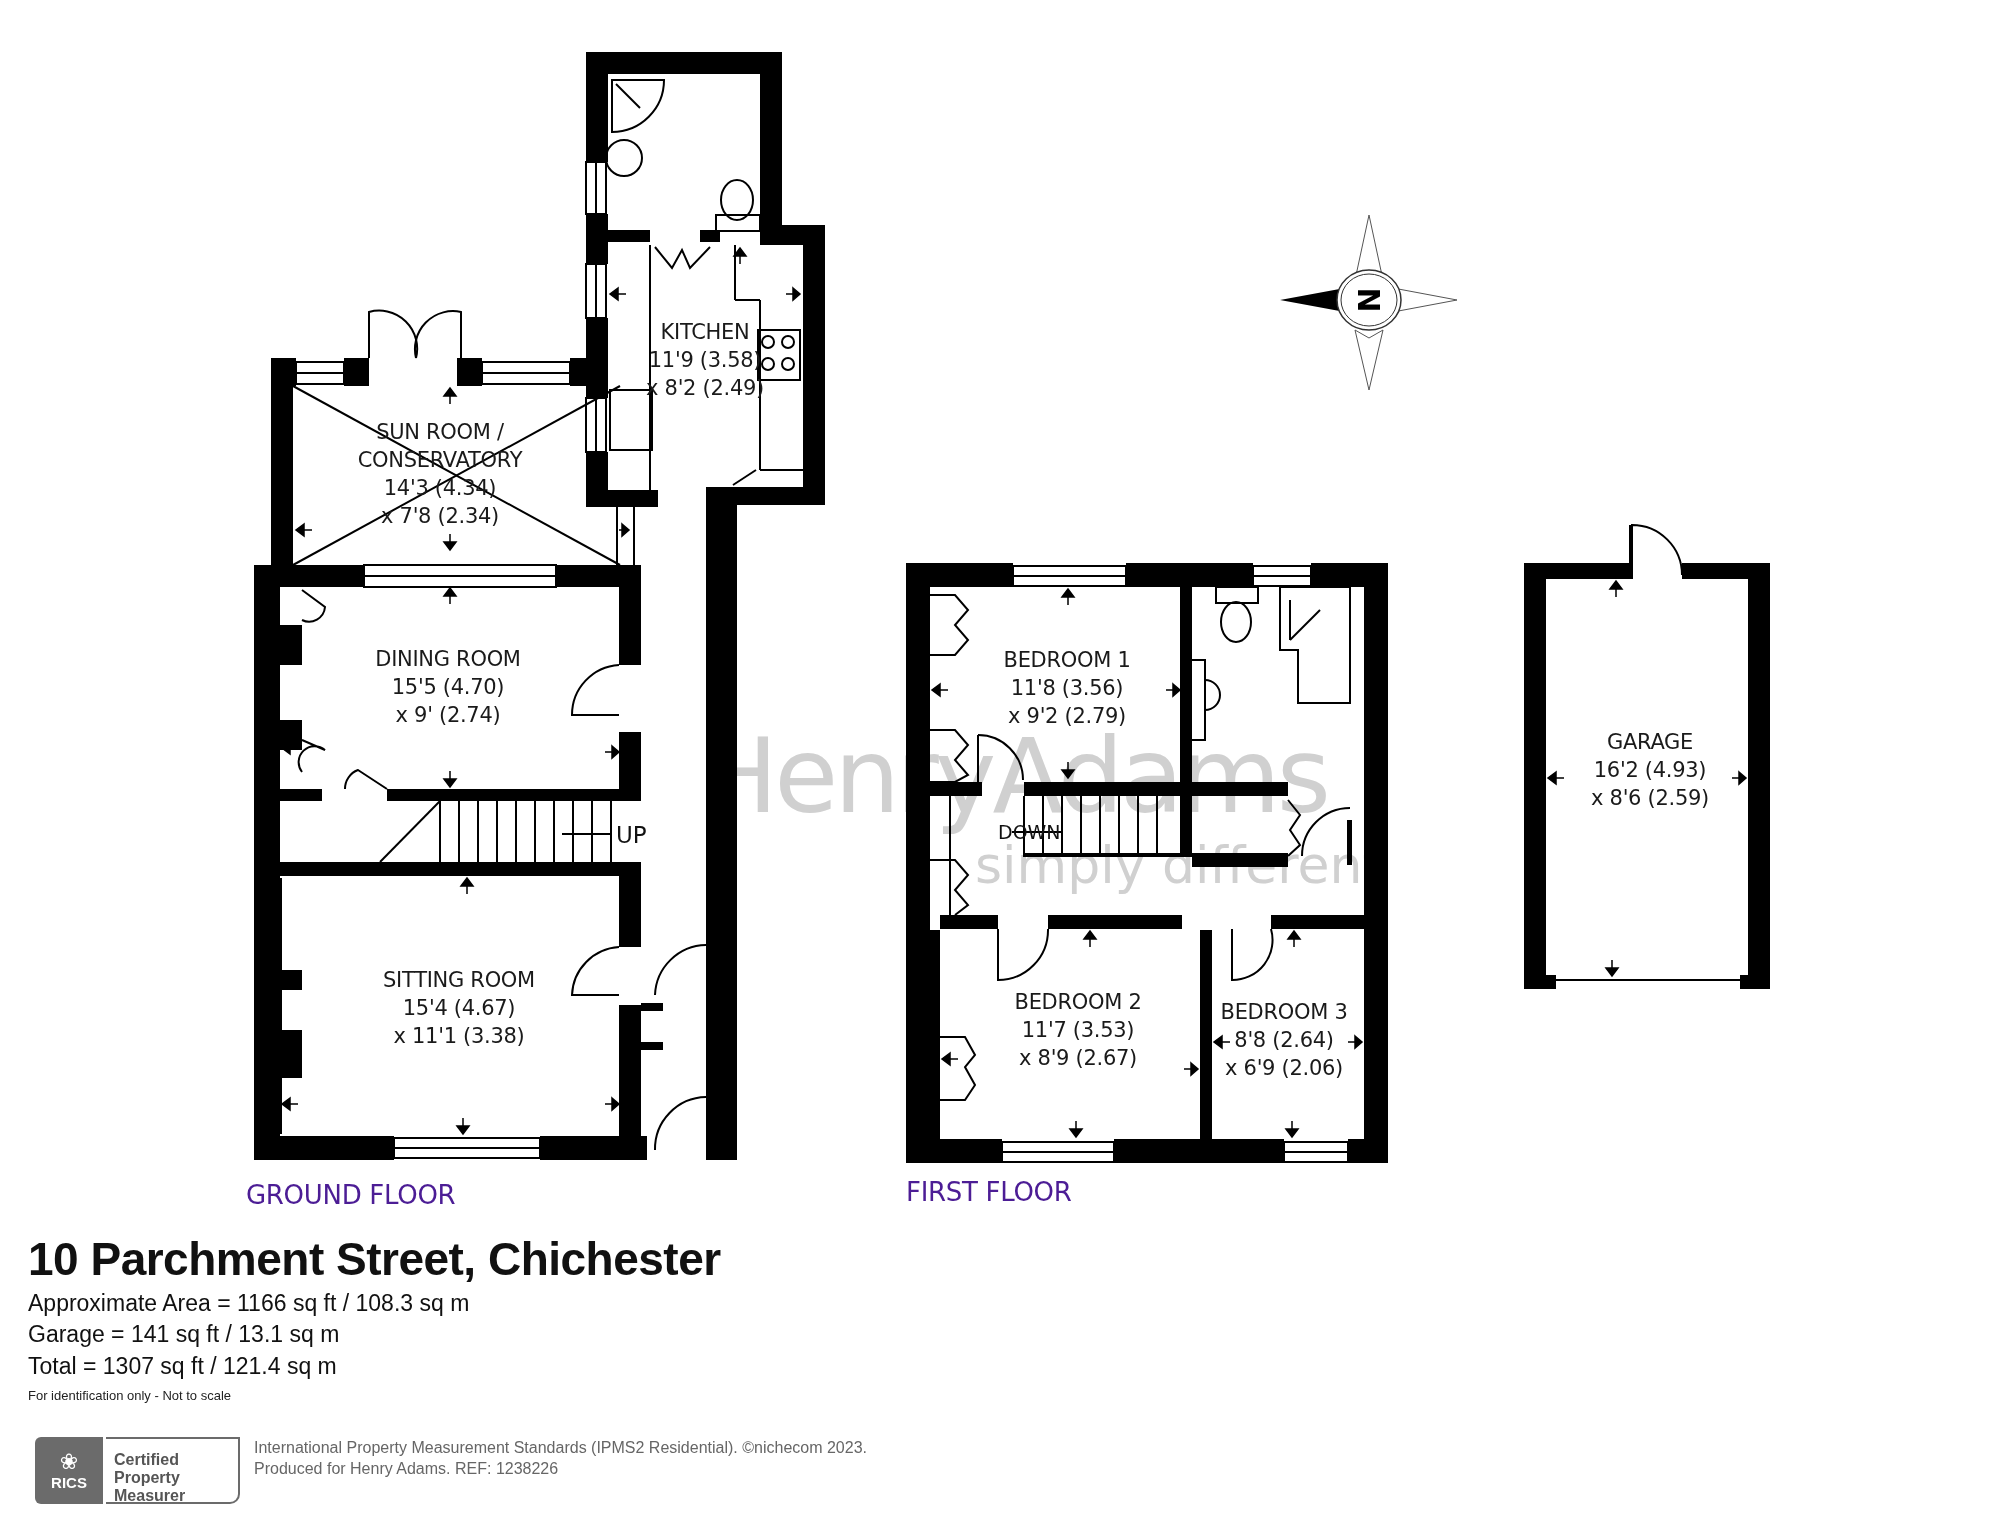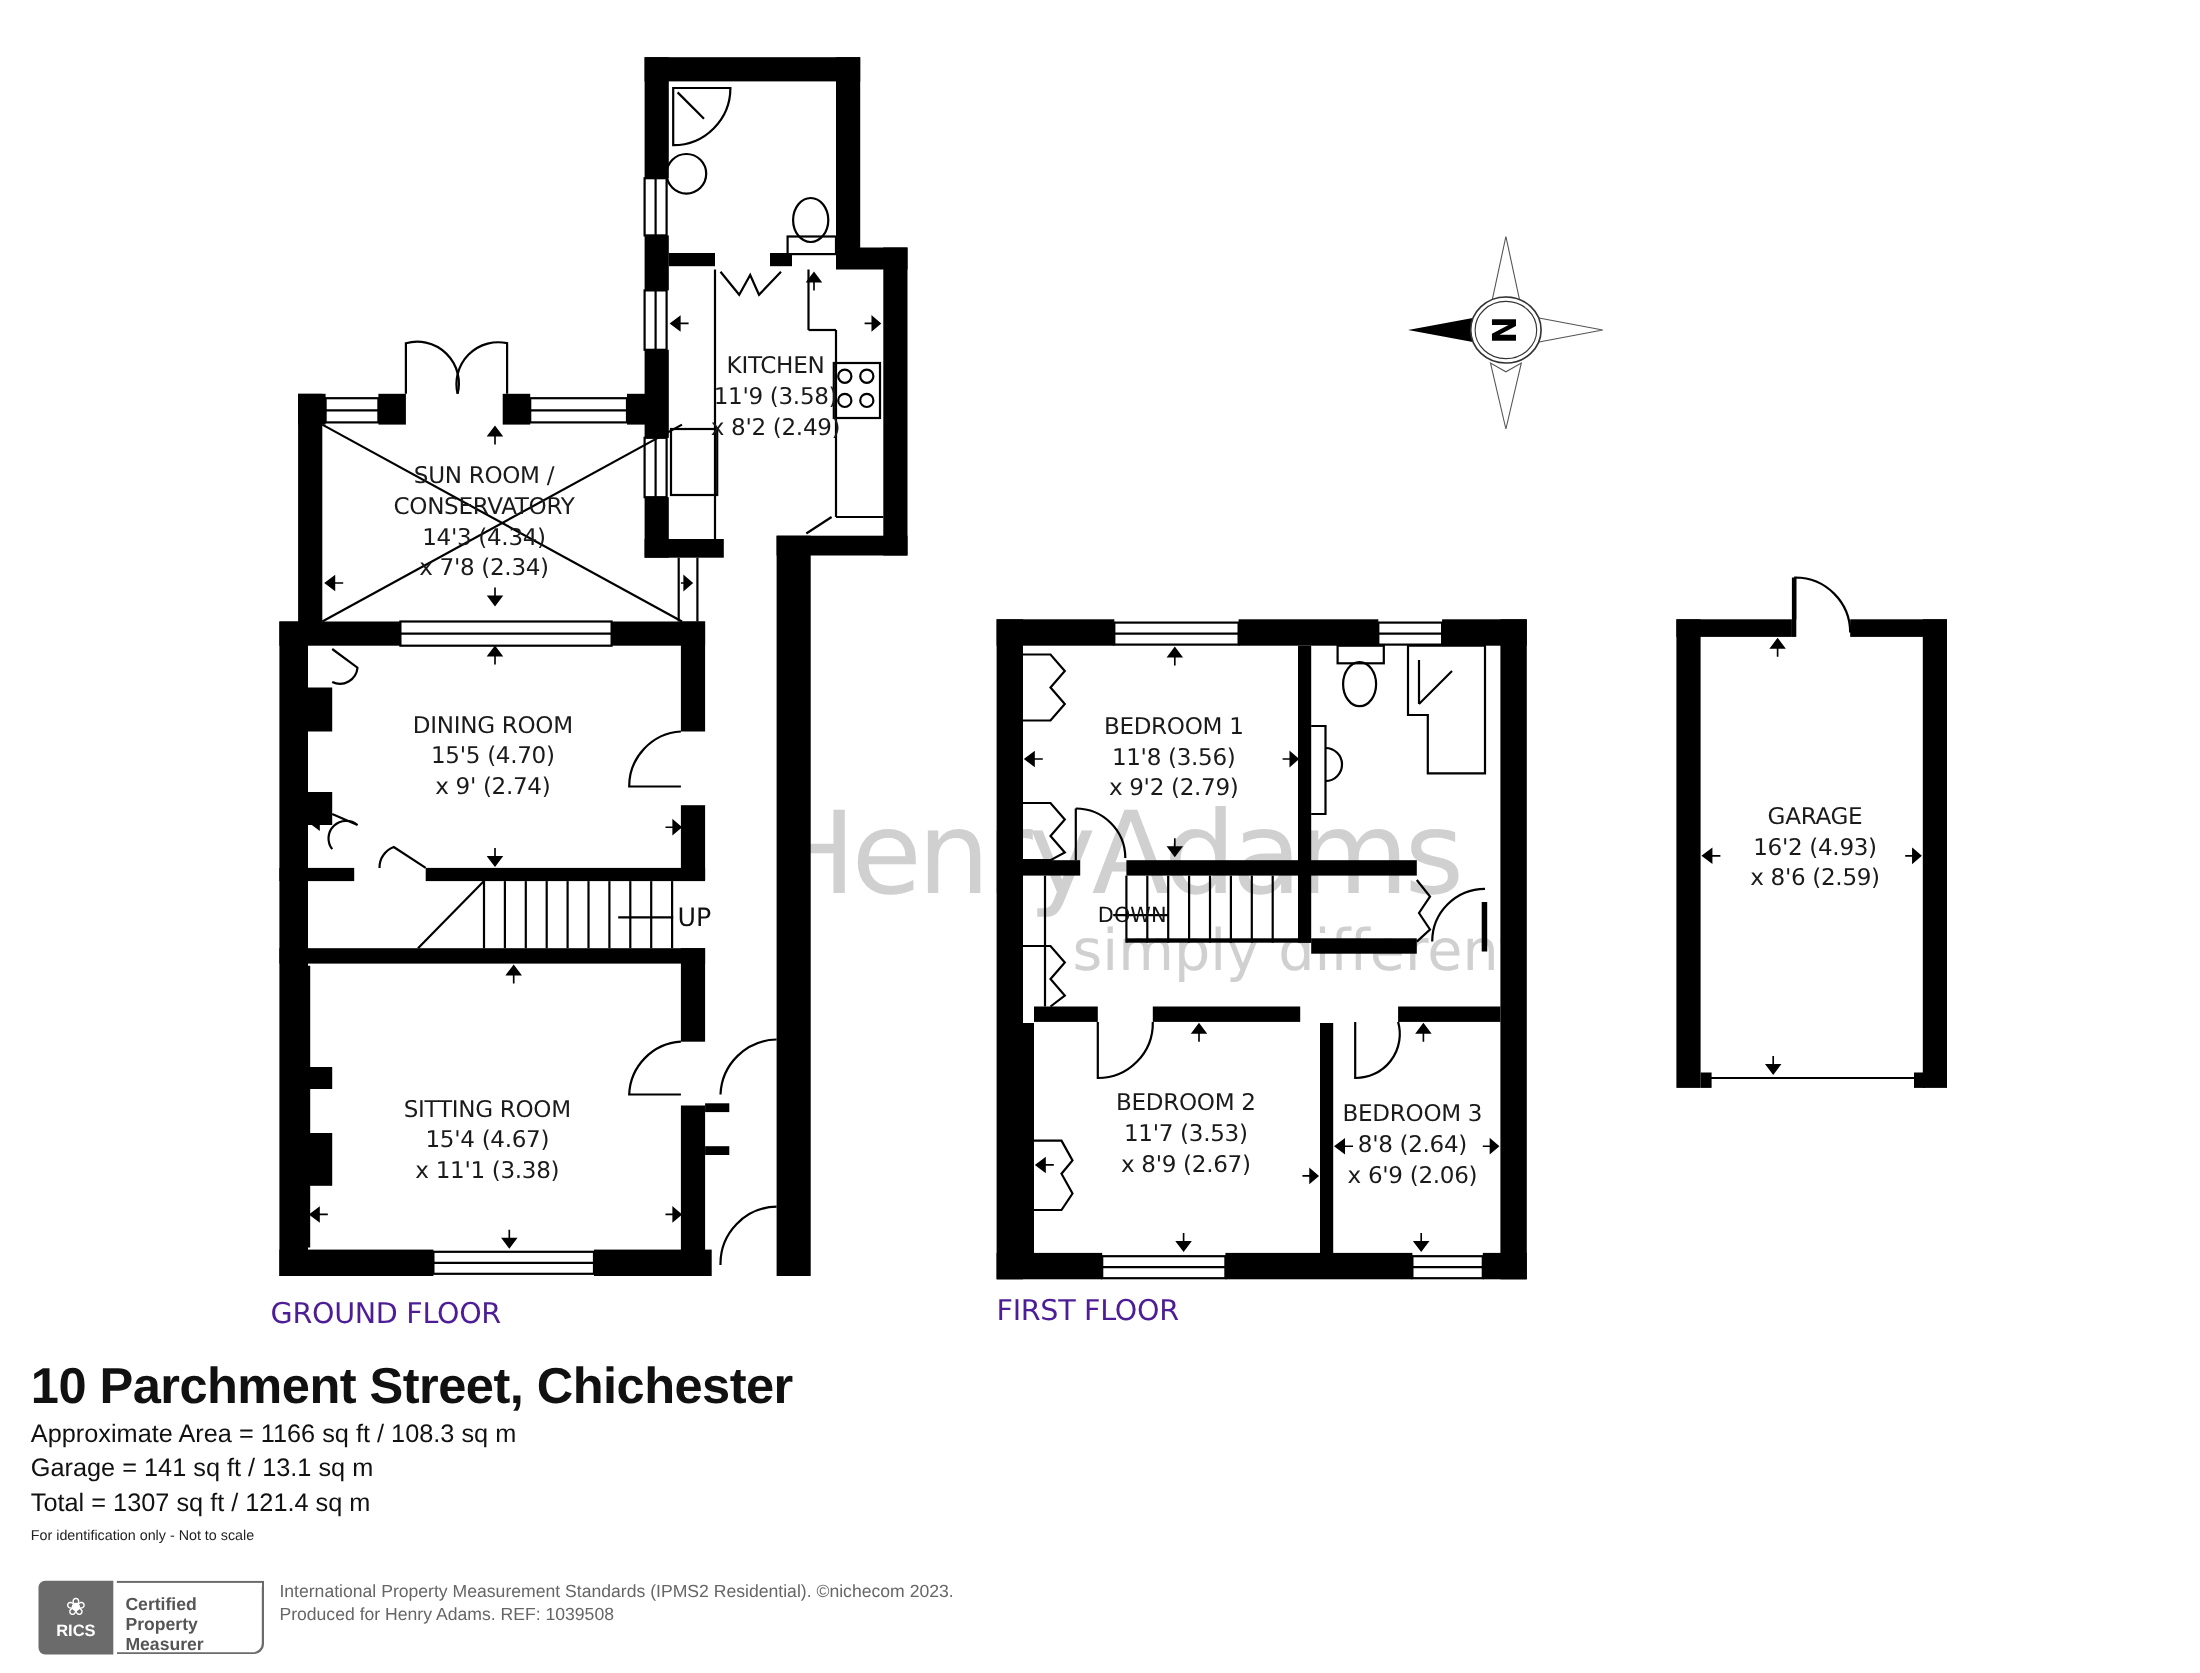--- a/index.html
+++ b/index.html
@@ -274,21 +274,21 @@
   <div>SUN ROOM /</div>
     <div>CONSERVATORY</div>
     <div>14'3 (4.34)</div>
     <div>x 7'8 (2.34)</div>
 </div>
 <div class="room-label" style="left:448px; top:645px;">
   <div>DINING ROOM</div>
     <div>15'5 (4.70)</div>
     <div>x 9' (2.74)</div>
 </div>
-<div class="room-label" style="left:443px; top:966px;margin-top:28px;">
+<div class="room-label" style="left:459px; top:966px;">
   <div>SITTING ROOM</div>
     <div>15'4 (4.67)</div>
     <div>x 11'1 (3.38)</div>
 </div>
 <div class="room-label" style="left:1067px; top:646px;">
   <div>BEDROOM 1</div>
     <div>11'8 (3.56)</div>
     <div>x 9'2 (2.79)</div>
 </div>
 <div class="room-label" style="left:1078px; top:988px;">
@@ -326,14 +326,14 @@
   </div>
   <div class="rics-right">
     <div>Certified</div>
     <div>Property</div>
     <div>Measurer</div>
   </div>
 </div>
 
 <div class="legal">
   <div>International Property Measurement Standards (IPMS2 Residential).  ©nichecom 2023.</div>
-  <div>Produced for Henry Adams.   REF:  1039508</div>
+  <div>Produced for Henry Adams.   REF:  1238226</div>
 </div>
 
 </body></html>

